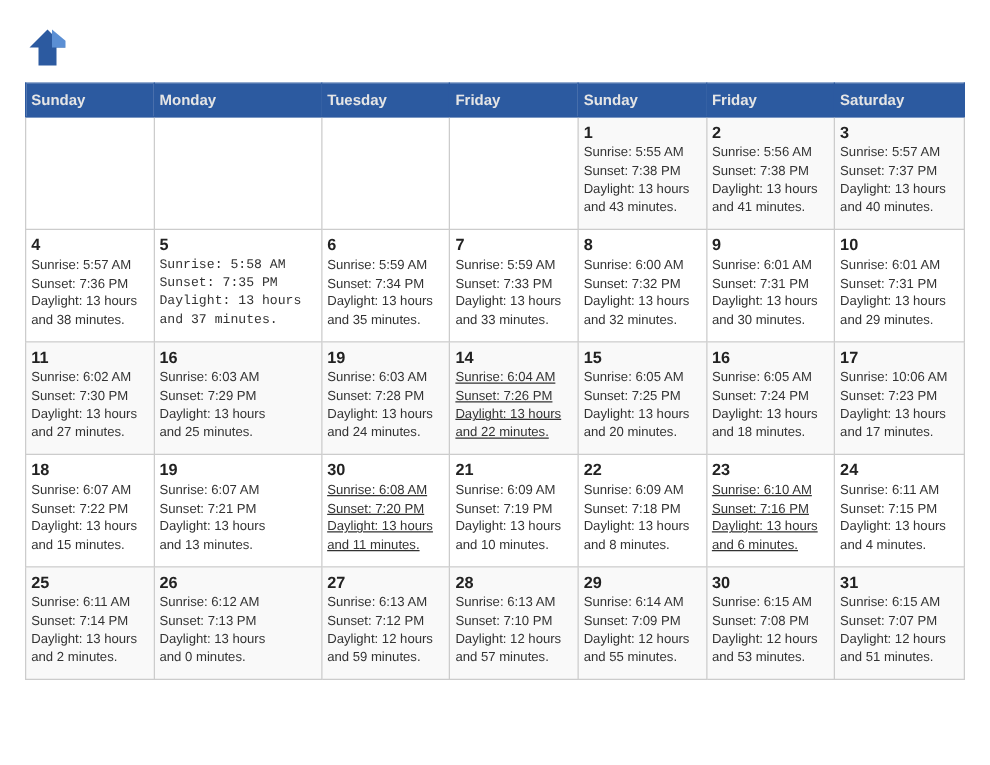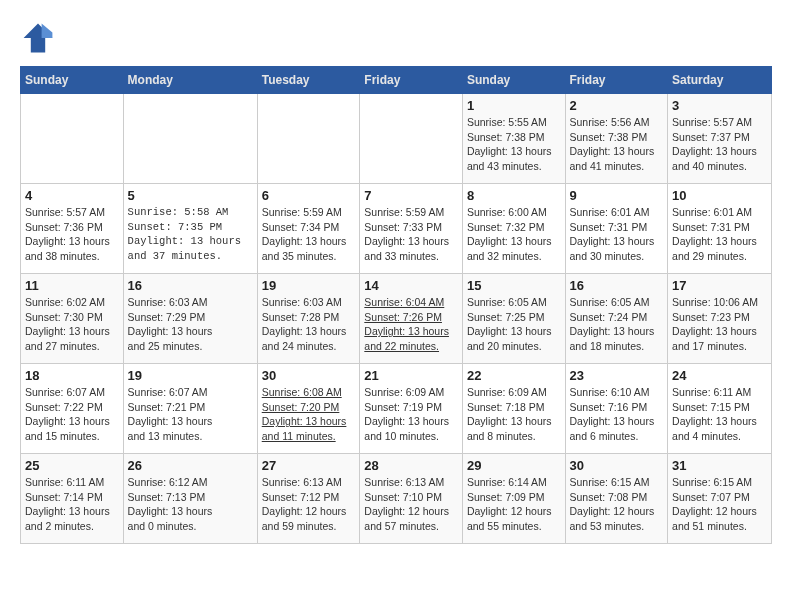--- a/index.html
+++ b/index.html
@@ -278,21 +278,21 @@
         </td>
         <td>
           <span class="day-num">22</span>
           <div class="day-info" style="white-space: pre-line;">Sunrise: 6:09 AM
 Sunset: 7:18 PM
 Daylight: 13 hours
 and 8 minutes.</div>
         </td>
         <td>
           <span class="day-num">23</span>
-          <div class="day-info" style="white-space: pre-line;">Sunrise: 6:10 AM
+          <div class="day-info" style="white-space: pre-line; text-decoration: underline;">Sunrise: 6:10 AM
 Sunset: 7:16 PM
 Daylight: 13 hours
 and 6 minutes.</div>
         </td>
         <td>
           <span class="day-num">24</span>
           <div class="day-info" style="white-space: pre-line;">Sunrise: 6:11 AM
 Sunset: 7:15 PM
 Daylight: 13 hours
 and 4 minutes.</div>

